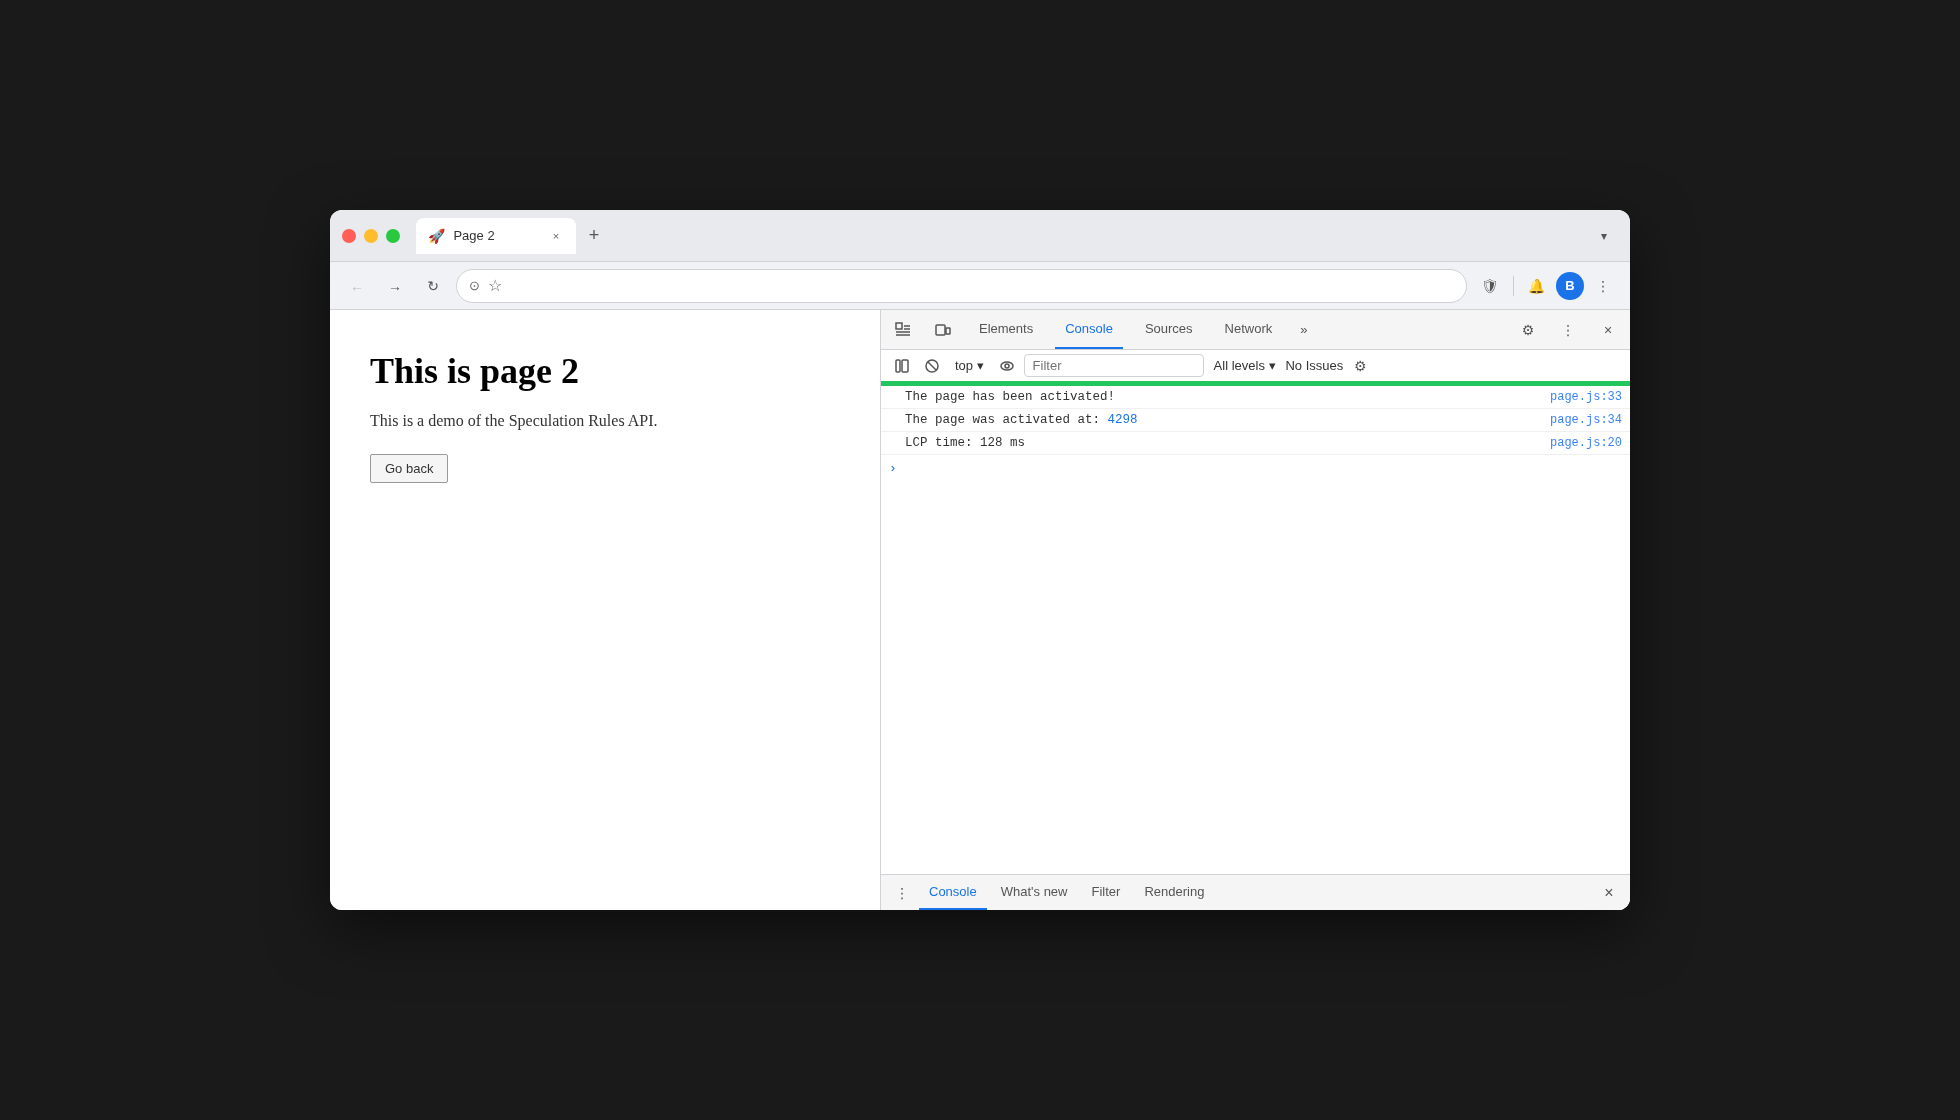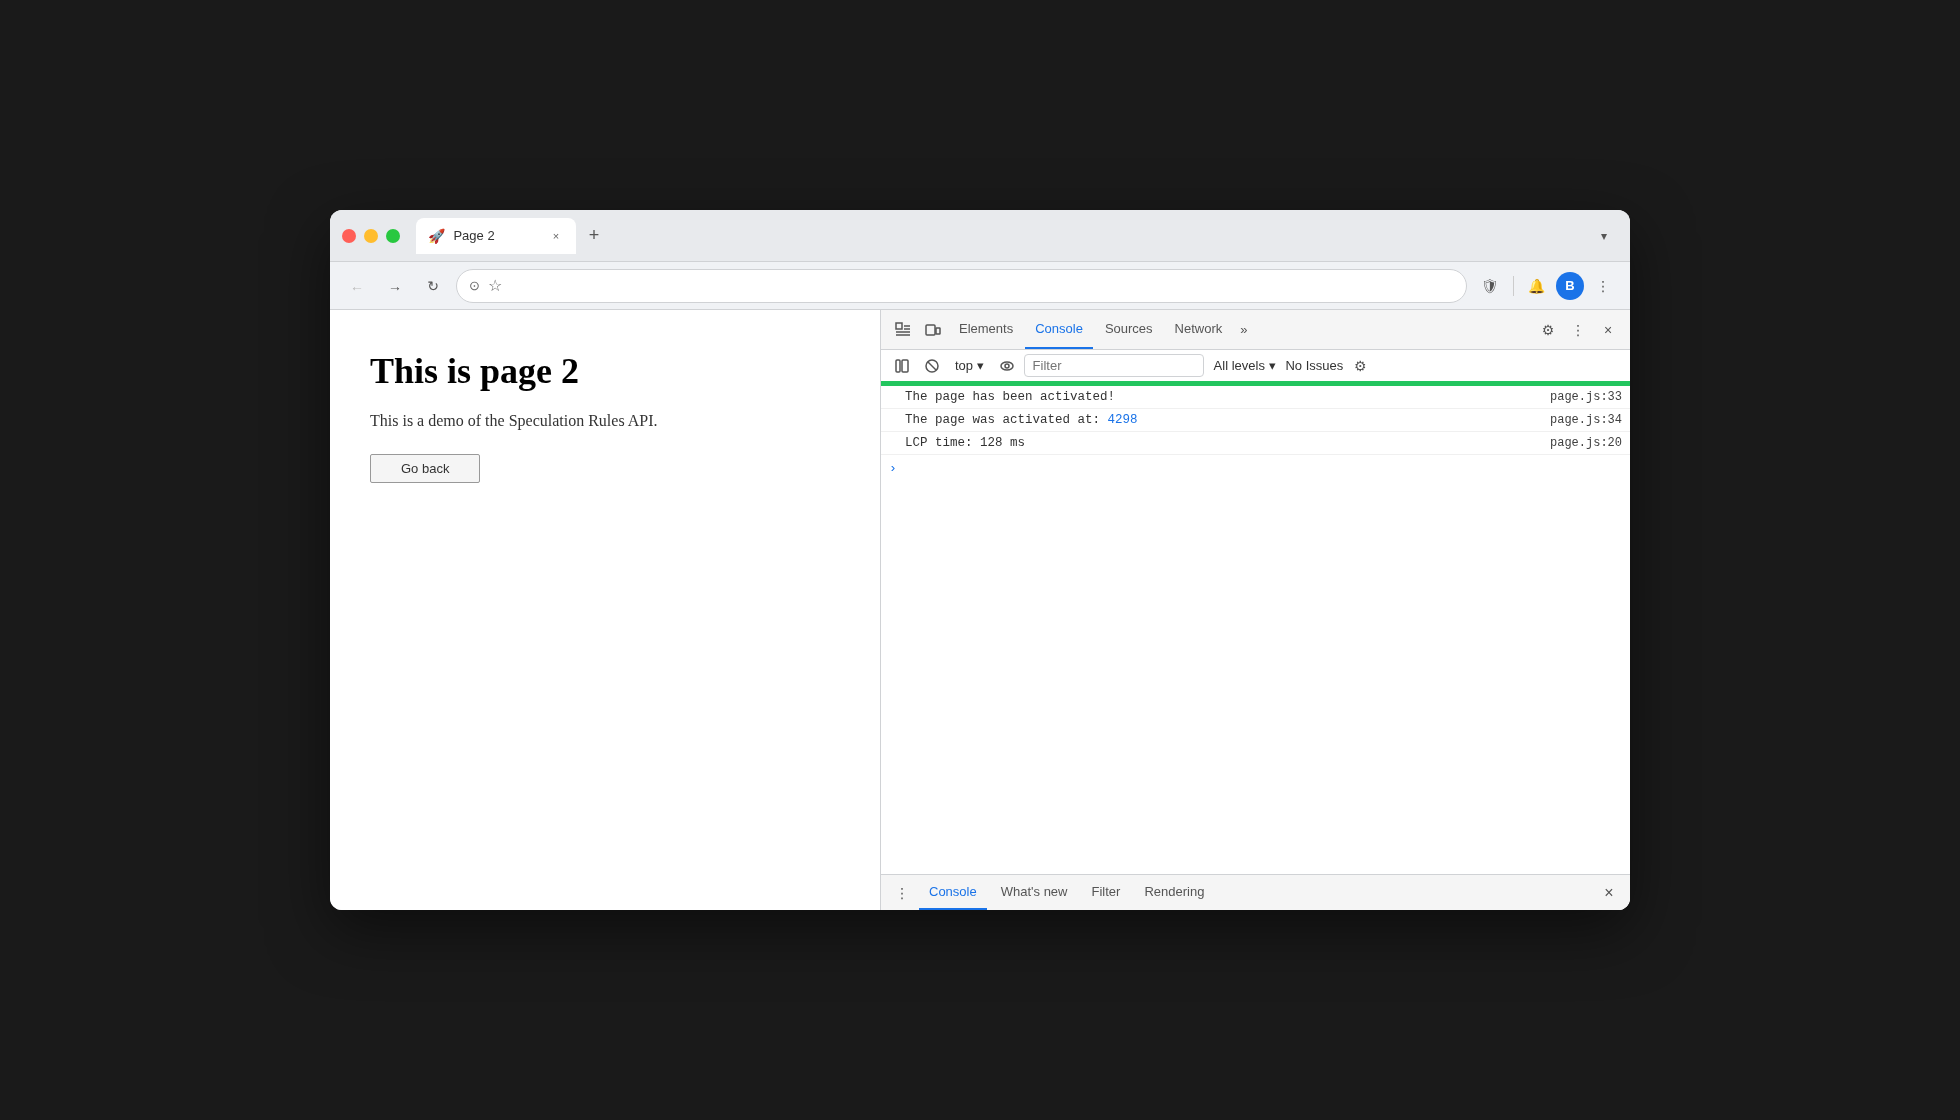--- a/index.html
+++ b/index.html
@@ -231,21 +231,21 @@
     }
 
     .page-description {
       font-size: 16px;
       color: #333;
       font-family: Georgia, serif;
       margin-bottom: 24px;
     }
 
     .go-back-btn {
-      padding: 6px 30px;
+      padding: 6px 14px;
       border: 1px solid #999;
       background: #f5f5f5;
       font-size: 13px;
       cursor: pointer;
       border-radius: 2px;
       color: #333;
     }
 
     
     .devtools-panel {
@@ -257,21 +257,21 @@
     }
 
     
     .devtools-tabs {
       display: flex;
       align-items: center;
       background: #f5f5f5;
       border-bottom: 1px solid #d0d2d5;
       padding: 0 8px;
       height: 40px;
-      gap: 2px;
+      gap: 12px;
     }
 
     .devtools-icon-btn {
       width: 28px;
       height: 28px;
       border-radius: 4px;
       display: flex;
       align-items: center;
       justify-content: center;
       background: none;
@@ -417,21 +417,21 @@
       color: #333;
       font-family: 'Courier New', Courier, monospace;
       font-size: 12.5px;
     }
 
     .console-line-text .number {
       color: #1a73e8;
     }
 
     .console-source {
-      color: #404040;
+      color: #3b82f6;
       font-size: 12px;
       cursor: pointer;
       white-space: nowrap;
       text-decoration: none;
     }
 
     .console-cursor-line {
       display: flex;
       align-items: center;
       padding: 6px 8px;

